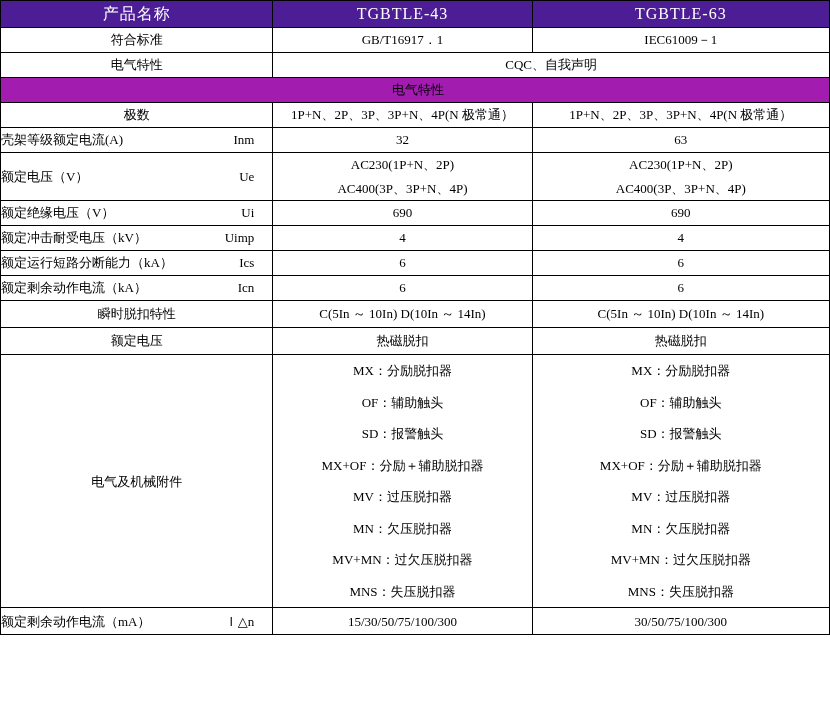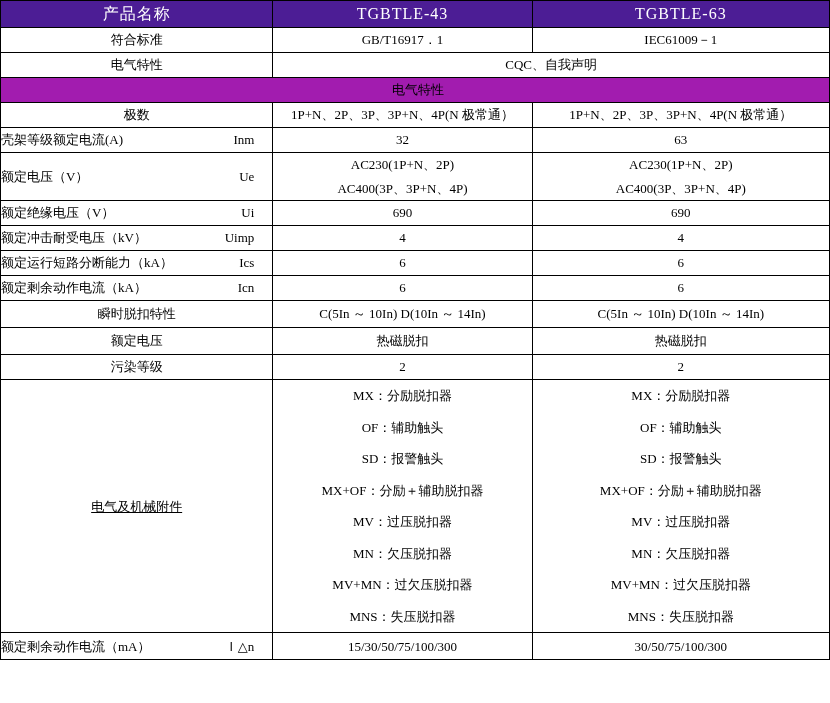--- a/index.html
+++ b/index.html
@@ -74,21 +74,20 @@
   .acc {
     padding: 10px 4px;
   }
   .acc .line {
     padding: 7px 0;
     white-space: nowrap;
   }
   .acclabel {
     text-align: left;
     padding-left: 6px;
-    text-decoration: underline;
   }
   .nowrap { white-space: nowrap; }
 </style>
 </head>
 <body>
 
 <table class="spec">
   <colgroup>
     <col class="c1">
       <col class="c2">
@@ -203,25 +202,20 @@
       <td class="val nowrap">C(5In ～ 10In)  D(10In ～ 14In)</td>
       <td class="val nowrap">C(5In ～ 10In) D(10In ～ 14In)</td>
     </tr>
 
     <tr class="h26">
       <td class="rowlabel">额定电压</td>
       <td class="val">热磁脱扣</td>
       <td class="val">热磁脱扣</td>
     </tr>
 
-    <tr class="h24">
-      <td class="rowlabel">污染等级</td>
-      <td class="val">2</td>
-      <td class="val">2</td>
-    </tr>
 
     <tr>
       <td class="acclabel">电气及机械附件</td>
       <td class="acc">
         <div class="line">MX：分励脱扣器</div>
         <div class="line">OF：辅助触头</div>
         <div class="line">SD：报警触头</div>
         <div class="line">MX+OF：分励＋辅助脱扣器</div>
         <div class="line">MV：过压脱扣器</div>
         <div class="line">MN：欠压脱扣器</div>

